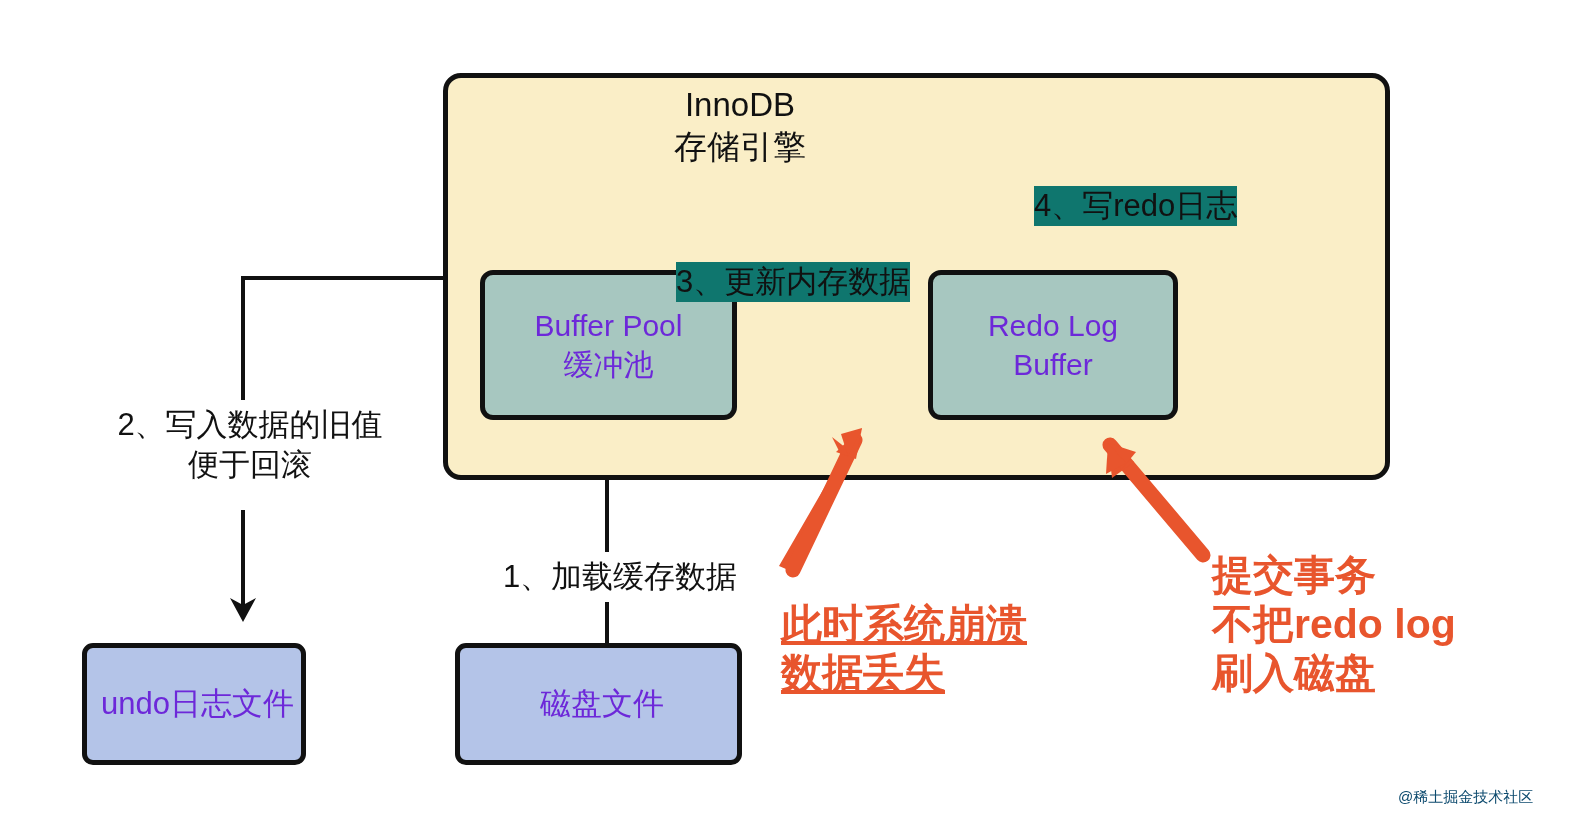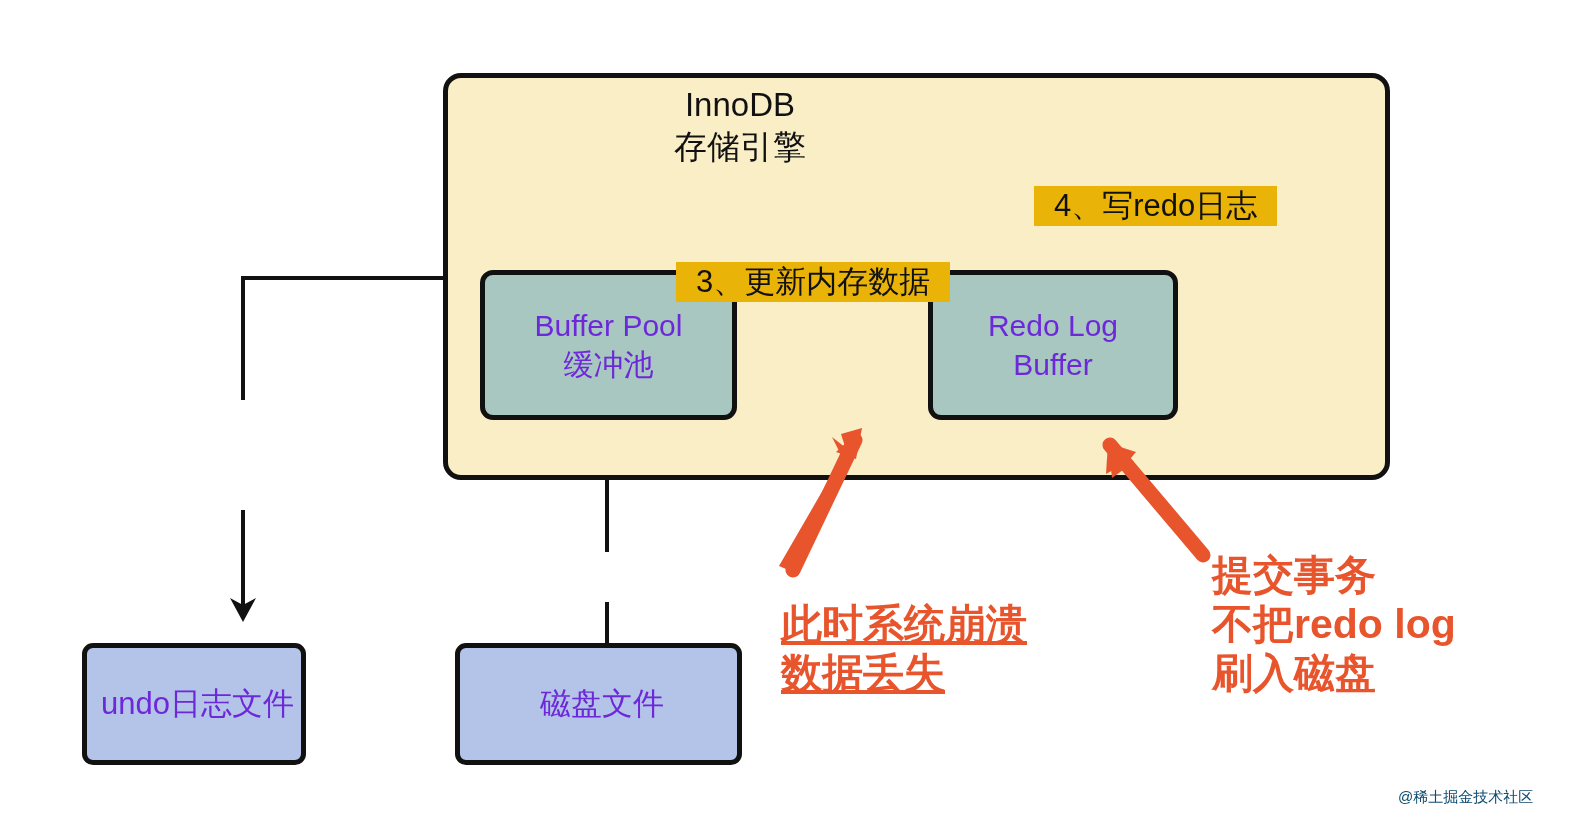--- a/index.html
+++ b/index.html
@@ -32,22 +32,22 @@
   #redo-log-buffer{left:928px;top:270px;width:250px;height:150px;}
 
   .file-box{
     background:#b4c4e8;border:5px solid #111;border-radius:11px;
     font-size:31px;line-height:1.25;padding-left:7px;
   }
   #undo-file{left:82px;top:643px;width:224px;height:122px;}
   #disk-file{left:455px;top:643px;width:287px;height:122px;}
 
   .label-white{
-    position:absolute;background:#eab308;color:#111;
-    font-size:31px;line-height:1.22;white-space:nowrap;padding:1px 20px;
+    position:absolute;background:#0f766e;color:#111;
+    font-size:31px;line-height:1.22;white-space:nowrap;padding:1px 0;
   }
   #label-step3{left:676px;top:262px;}
   #label-step4{left:1034px;top:186px;}
 
   .label-plain{
     position:absolute;color:#111;font-size:31px;line-height:1.3;
     text-align:center;white-space:nowrap;
   }
   #label-step2{left:100px;top:405px;width:300px;}
   #label-step1{left:490px;top:557px;width:260px;}
@@ -129,21 +129,26 @@
     <div>undo日志文件</div>
   </div>
 
   <div class="node file-box" id="disk-file">
     <div>磁盘文件</div>
   </div>
 
   <div class="label-white" id="label-step3">3、更新内存数据</div>
   <div class="label-white" id="label-step4">4、写redo日志</div>
 
+  <div class="label-plain" id="label-step2">
+    <div>2、写入数据的旧值</div>
+    <div>便于回滚</div>
+  </div>
 
+  <div class="label-plain" id="label-step1">1、加载缓存数据</div>
 
   <svg class="layer" viewBox="0 0 1584 828">
     <g>
       <path d="M793,572 L848,450 L862,428 L846,448 L832,437 L842,457 L779,566 Z" fill="#e8552d"></path>
       <path d="M793,570 L855,440" stroke="#e8552d" stroke-width="15" stroke-linecap="round" fill="none"></path>
       <path d="M862,428 L836,452 L856,459 Z" fill="#e8552d"></path>
       <path d="M862,428 L841,434 L848,456 Z" fill="#e8552d"></path>
     </g>
     <g>
       <path d="M1203,555 L1110,445" stroke="#e8552d" stroke-width="15" stroke-linecap="round" fill="none"></path>

